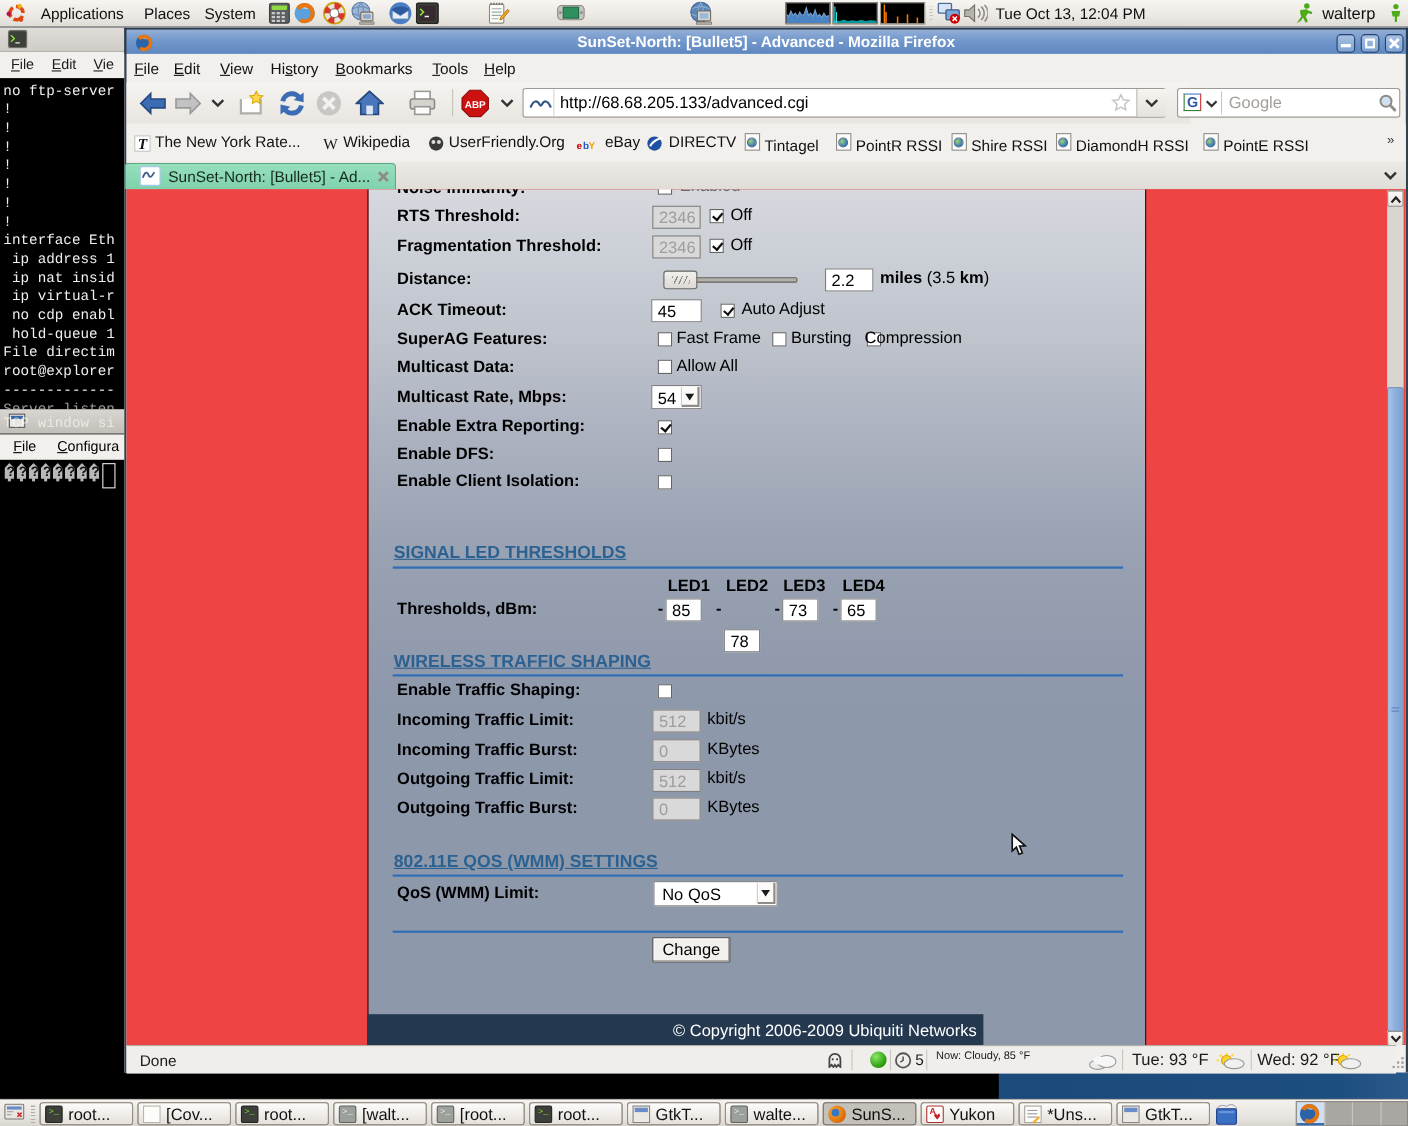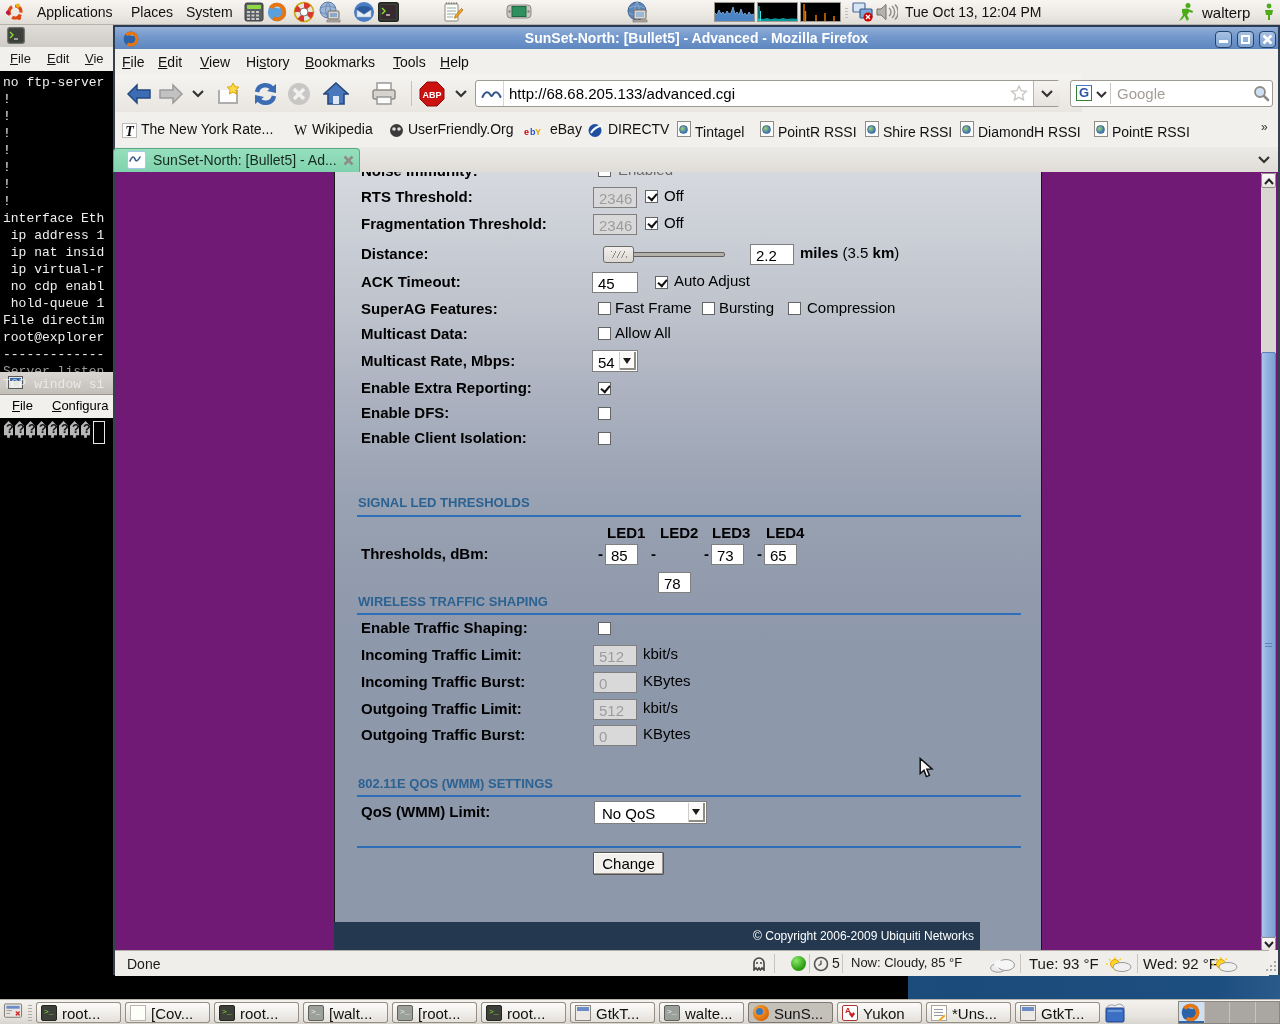--- a/index.html
+++ b/index.html
@@ -47,42 +47,42 @@
 #ffmenu span.m{position:absolute;top:5px;}
 #ffnav{position:absolute;left:0;top:50px;width:967px;height:37px;
  background:linear-gradient(180deg,#f5f3f0,#e9e6e1);border-bottom:1px solid #cfccc6;}
 #ffbook{position:absolute;left:0;top:87px;width:1163px;height:35px;font-size:14px;color:#111;
  background:#f2f0ed;}
 #fftabs{position:absolute;left:0;top:122px;width:1163px;height:25px;
  background:linear-gradient(180deg,#eceae6,#e0ddd8);border-bottom:1px solid #9d9892;}
 #fftab{position:absolute;left:-2px;top:1px;width:247px;height:24px;
  background:linear-gradient(180deg,#97dfbd,#7fd2ad);border:1px solid #5aa886;border-bottom:none;
  border-radius:4px 4px 0 0;box-sizing:border-box;}
-#ffcontent{position:absolute;left:0;top:147px;width:1163px;height:778px;background:#701a75;overflow:hidden;}
+#ffcontent{position:absolute;left:0;top:147px;width:1163px;height:778px;background:#ef4444;overflow:hidden;}
 #ffstatus{position:absolute;left:0;top:925px;width:1154px;height:25px;
  background:#f0eeeb;border-top:1px solid #b1ada7;font-size:14px;color:#1a1a1a;text-align:right;}
 
 #pagepanel{position:absolute;left:219px;top:0;width:708px;height:778px;
  border-left:1px solid #16181c;border-right:1px solid #16181c;box-sizing:border-box;
  background:linear-gradient(180deg,#d6d9de 0%,#c8ccd4 10%,#bfc4cd 17%,#abb1bf 29%,#99a2b2 42%,#939dae 50%,#8e98ab 60%,#8e98ab 100%);}
 #pagepanel .lbl{position:absolute;font-size:15px;line-height:16px;font-weight:bold;color:#000;white-space:nowrap;}
 #pagepanel .txt{position:absolute;font-size:15px;line-height:16px;color:#000;white-space:nowrap;}
-#pagepanel .hdr{position:absolute;font-size:13px;line-height:16px;font-weight:bold;color:#2c6292;letter-spacing:0px;white-space:nowrap;}
+#pagepanel .hdr{position:absolute;font-size:16px;line-height:16px;font-weight:bold;color:#2c6292;letter-spacing:0px;white-space:nowrap;text-decoration:underline;}
 #pagepanel .rule{position:absolute;height:2px;background:#2e6db8;left:22px;width:664px;}
 .inp{position:absolute;box-sizing:border-box;height:21px;border:1px solid #7f7f7f;
  font-size:15px;font-family:"Liberation Sans",sans-serif;padding:2px 2px 0 5px;}
 .inp.dis{background:#d9d9d9;color:#9d9d9d;}
 .inp.en{background:#fff;color:#000;}
 .cb{position:absolute;width:13px;height:13px;background:#fff;border:1px solid #646464;box-sizing:border-box;}
 .cb.ck::before{content:"";position:absolute;left:2px;top:2px;width:7px;height:4px;
  border-left:2px solid #111;border-bottom:2px solid #111;transform:rotate(-50deg);}
 .inp{-webkit-appearance:none;appearance:none;outline:none;}
 
-#pfoot{position:absolute;left:219px;top:750px;width:646px;height:29px;background:#24384f;
- box-sizing:border-box;color:#fff;font-size:12px;}
+#pfoot{position:absolute;left:219px;top:750px;width:560px;height:29px;background:#24384f;
+ box-sizing:border-box;color:#fff;font-size:15px;}
 .selbtn{position:absolute;right:1px;top:1px;bottom:1px;width:16px;
  background:#fbfaf8;border-left:1px solid #ccc;
  box-shadow:inset -2px -2px 0 #8f8b85;}
 .selbtn::before{content:"";position:absolute;left:3px;top:6px;width:0;height:0;
  border-left:4.5px solid transparent;border-right:4.5px solid transparent;border-top:6px solid #1a1a1a;}
 #chgbtn{position:absolute;left:258px;top:680px;width:71px;height:23px;
  background:#f2f0ed;border:1px solid #55534f;border-radius:1px;
  box-shadow:inset -1px -1px 0 #9a968f,inset 1px 1px 0 #fff;
  box-sizing:border-box;font-size:15px;text-align:center;padding-top:2px;}
 
@@ -367,21 +367,21 @@
 <input class="inp en" style="left: 257px; top: 100px; width: 46px;" value="45" readonly="">
 <span class="cb ck" style="left:320px;top:104px"></span>
 <span class="txt" style="left:339px;top:101px">Auto Adjust</span>
 
 <span class="lbl" style="left:26px;top:129px">SuperAG Features:</span>
 <span class="cb" style="left:263px;top:130px"></span>
         <span class="txt" style="left:280px;top:128px">Fast Frame</span>
 <span class="cb" style="left:367px;top:130px"></span>
         <span class="txt" style="left:384px;top:128px">Bursting</span>
 <span class="cb" style="left:453px;top:130px"></span>
-        <span class="txt" style="left:472px;top:128px">Compression</span>
+        <span class="txt" style="left:451px;top:128px">Compression</span>
 
 <span class="lbl" style="left:26px;top:154px">Multicast Data:</span>
 <span class="cb" style="left:263px;top:155px"></span>
         <span class="txt" style="left:280px;top:153px">Allow All</span>
 
 <span class="lbl" style="left:26px;top:181px">Multicast Rate, Mbps:</span>
 <span class="sel" style="position:absolute;left:257px;top:178px;width:46px;height:22px;background:#fff;border:1px solid #7f7f7f;box-sizing:border-box">
   <span style="position:absolute;left:5px;top:3px;font-size:15px">54</span>
   <span class="selbtn"></span>
         </span>
@@ -470,21 +470,21 @@
       </svg>
    <span class="abs" style="left:659px;top:3px;width:1px;height:19px;background:#c8c5c0"></span>
    <span class="abs" style="left:676px;top:5px;width:15px;height:15px;border-radius:50%;background:radial-gradient(circle at 35% 30%,#8be86a,#2c9e10 65%,#1c7a08)"></span>
    <span class="abs" style="left:694px;top:3px;width:1px;height:19px;background:#c8c5c0"></span>
    <svg class="abs" style="left:698px;top:5px" width="16" height="16" viewBox="0 0 16 16">
      <circle cx="8" cy="8" r="6.5" fill="none" stroke="#555" stroke-width="1.6"></circle>
      <path d="M8 4.5 L8 8 L5.5 9.5" fill="none" stroke="#555" stroke-width="1.4"></path>
       </svg>
    <span class="abs" style="left:717px;top:4px;font-size:14px">5</span>
    <span class="abs" style="left:727px;top:3px;width:1px;height:19px;background:#c8c5c0"></span>
-   <span class="abs" style="left:736px;top:4px;font-size:13px">Now: Cloudy, 85 °F</span>
+   <span class="abs" style="left:736px;top:4px;font-size:10px">Now: Cloudy, 85 °F</span>
    <svg class="abs" style="left:874px;top:6px" width="28" height="16" viewBox="0 0 28 16">
      <ellipse cx="9" cy="11" rx="7.5" ry="4.2" fill="#ececec" stroke="#999" stroke-width="1"></ellipse>
      <ellipse cx="17" cy="8" rx="8.5" ry="5.5" fill="#f6f6f6" stroke="#999" stroke-width="1"></ellipse>
      <ellipse cx="10" cy="7" rx="5" ry="3.8" fill="#f6f6f6"></ellipse>
       </svg>
    <span class="abs" style="left:905px;top:3px;width:1px;height:19px;background:#c8c5c0"></span>
    <span class="abs" style="left:914px;top:4px;font-size:15px">Tue: 93 °F</span>
    <svg class="abs" style="left:990px;top:6px" width="28" height="16" viewBox="0 0 28 16">
      <circle cx="10" cy="7" r="4.5" fill="#ffd429" stroke="#e0a000" stroke-width="1"></circle>
      <g stroke="#ffd429" stroke-width="1.6">

